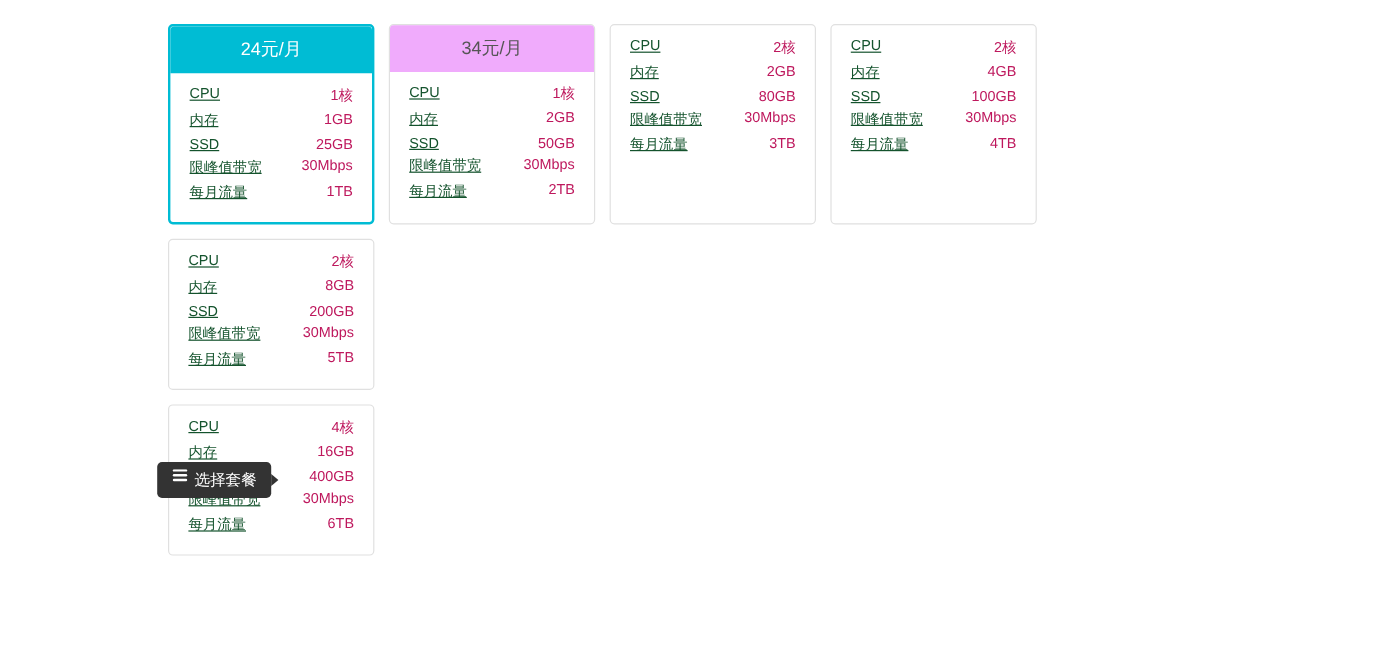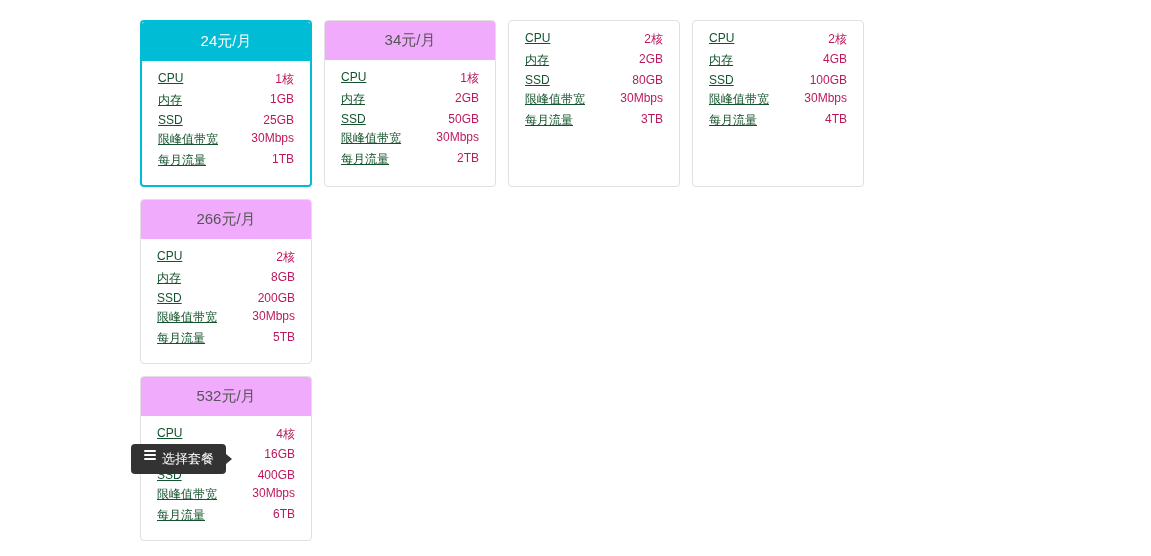--- a/index.html
+++ b/index.html
@@ -86,21 +86,20 @@
       left: -10px;
       top: 50%;
       transform: translateY(-50%);
       background: #333;
       color: #fff;
       padding: 6px 12px;
       border-radius: 4px;
       font-size: 13px;
       white-space: nowrap;
       display: flex;
-      align-items: center;
       gap: 5px;
       z-index: 10;
       cursor: pointer;
     }
 
     .select-btn-tooltip::after {
       content: '';
       position: absolute;
       right: -6px;
       top: 50%;
@@ -213,21 +212,20 @@
               <span class="spec-label">限峰值带宽</span>
               <span class="spec-value">30Mbps</span>
             </div>
             <div class="spec-row">
               <span class="spec-label">每月流量</span>
               <span class="spec-value">4TB</span>
             </div>
           </div>
         </div>
         <div class="plan-card">
-          <div class="plan-header">266元/月</div>
           <div class="plan-specs">
             <div class="spec-row">
               <span class="spec-label">CPU</span>
               <span class="spec-value">2核</span>
             </div>
             <div class="spec-row">
               <span class="spec-label">内存</span>
               <span class="spec-value">8GB</span>
             </div>
             <div class="spec-row">
@@ -241,21 +239,20 @@
             <div class="spec-row">
               <span class="spec-label">每月流量</span>
               <span class="spec-value">5TB</span>
             </div>
           </div>
         </div>
       </div>
 
     <div class="plans-grid second-row" id="plans-row2">
     <div class="plan-card">
-          <div class="plan-header">532元/月</div>
           <div class="plan-specs">
             <div class="spec-row">
               <span class="spec-label">CPU</span>
               <span class="spec-value">4核</span>
             </div>
             <div class="spec-row">
               <span class="spec-label">内存</span>
               <span class="spec-value">16GB</span>
             </div>
             <div class="spec-row">

